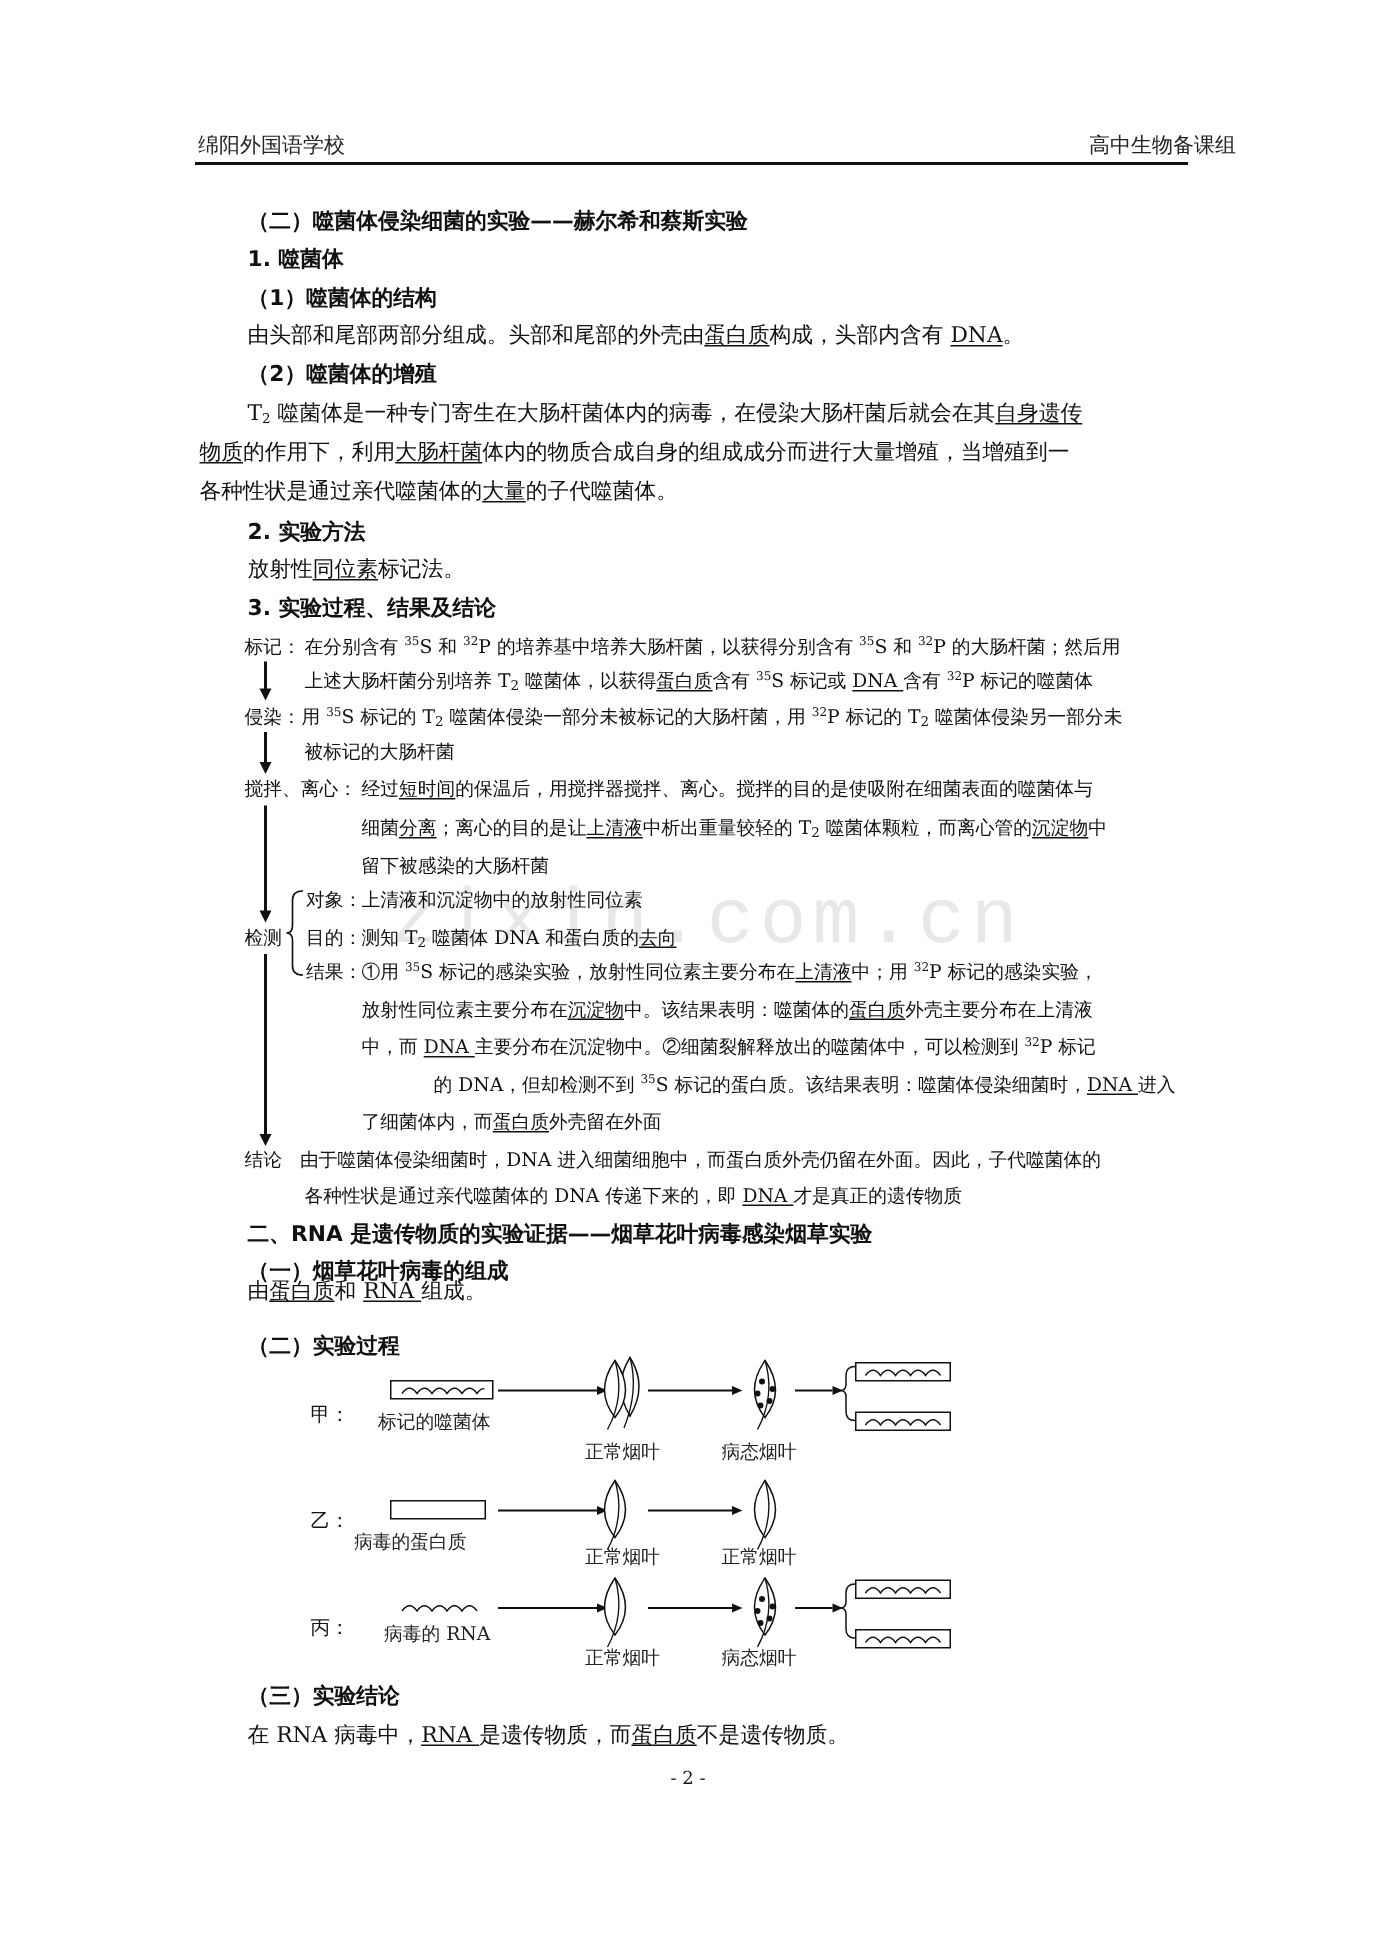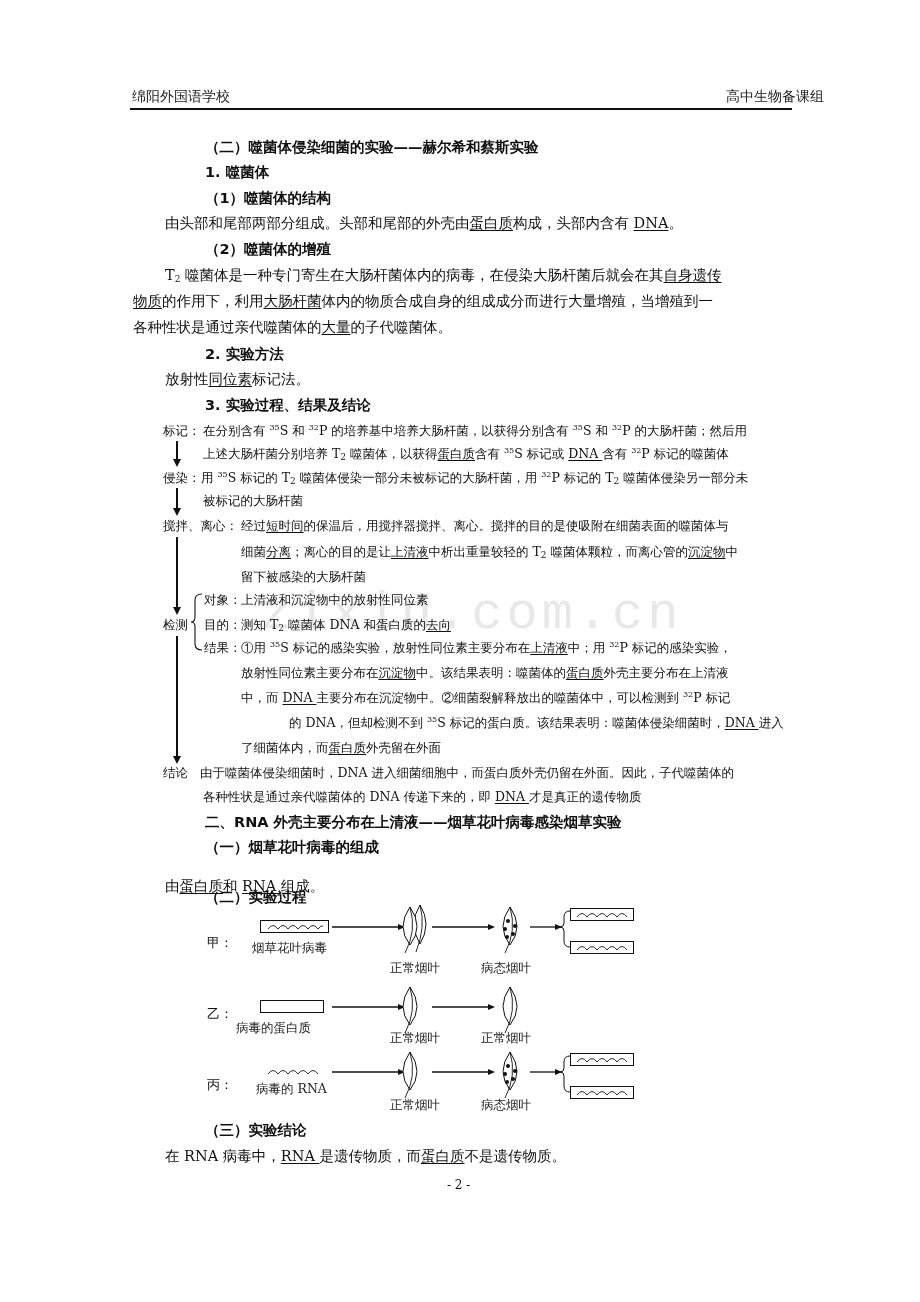--- a/index.html
+++ b/index.html
@@ -1,21 +1,21 @@
 <!DOCTYPE html>
 <html><head>
 <meta charset="utf-8">
 <style>
   * { box-sizing: border-box; margin: 0; padding: 0; }
   html, body { width: 920px; height: 1302px; background: #ffffff; }
   body { position: relative; font-family: "DejaVu Serif", "Liberation Serif", serif; color: #111; overflow: hidden; }
   .abs { position: absolute; white-space: nowrap; }
   .hdr { font-size: 14px; color: #222; }
   .hdr-rule { position: absolute; left: 130px; top: 108px; width: 662px; height: 2px; background: #111; }
-  .h { font-size: 14.5px; font-weight: bold; font-family: "DejaVu Sans", "Liberation Sans", sans-serif; margin-left: 40px; }
+  .h { font-size: 14.5px; font-weight: bold; font-family: "DejaVu Sans", "Liberation Sans", sans-serif; }
   .p { font-size: 14.5px; }
   .s { font-size: 12.5px; }
   u { text-decoration: underline; text-underline-offset: 2px; }
   sup { font-size: 8px; vertical-align: 5px; }
   sub { font-size: 9px; vertical-align: -2px; }
   .vline { position: absolute; width: 1.5px; background: #111; }
   .arrowhead { position: absolute; width: 0; height: 0; border-left: 4px solid transparent; border-right: 4px solid transparent; border-top: 8px solid #111; }
   .watermark { position: absolute; left: 260px; top: 585px; font-family: Liberation Mono, monospace; font-size: 52px; color: rgba(190,190,190,0.35); letter-spacing: 4px; pointer-events: none; }
   .diag-label { font-size: 13px; }
   .cap { font-size: 12.5px; color: #222; }
@@ -109,33 +109,33 @@
 </div>
 <div class="vline" style="left:176px;top:636px;height:122px;"></div>
 <div class="arrowhead" style="left:173px;top:756px;"></div>
 
 <div class="abs s" style="left:163px;top:765px;">结论</div>
 <div class="abs s" style="left:200px;top:765px;">由于噬菌体侵染细菌时，DNA 进入细菌细胞中，而蛋白质外壳仍留在外面。因此，子代噬菌体的</div>
 <div class="abs s" style="left:203px;top:789px;">
   <span>各种性状是通过亲代噬菌体的 DNA 传递下来的，即 </span><u>DNA </u><span>才是真正的遗传物质</span>
 </div>
 
-<div class="abs h" style="left:165px;top:813px;">二、RNA 外壳主要分布在上清液——烟草花叶病毒感染烟草实验</div>
+<div class="abs h" style="left:165px;top:813px;">二、RNA 是遗传物质的实验证据——烟草花叶病毒感染烟草实验</div>
 <div class="abs h" style="left:165px;top:838px;">（一）烟草花叶病毒的组成</div>
-<div class="abs p" style="left:165px;top:877px;">
+<div class="abs p" style="left:165px;top:851px;">
   <span>由</span><u>蛋白质</u><span>和 </span><u>RNA </u><span>组成。</span>
 </div>
 <div class="abs h" style="left:165px;top:888px;text-align:center;">（二）实验过程</div>
 
 <div class="abs diag-label" style="left:207px;top:934px;">甲：</div>
 <svg style="left:260px;top:920px;" width="70" height="14">
   <rect x="0.5" y="0.5" width="68" height="12" fill="none" stroke="#111"></rect>
   <path d="M8 9 Q13 2 18 9 Q23 2 28 9 Q33 2 38 9 Q43 2 48 9 Q53 2 58 9 Q61 5 63 6" fill="none" stroke="#111" stroke-width="0.9"></path>
 </svg>
-<div class="abs cap" style="left:252px;top:940px;">烟草花叶病毒</div>
+<div class="abs cap" style="left:252px;top:940px;">标记的噬菌体</div>
 <svg style="left:332px;top:922px;" width="310" height="30">
   <line x1="0" y1="5" x2="66" y2="5" stroke="#111" stroke-width="1.3"></line>
   <polygon points="66,2 73,5 66,8" fill="#111"></polygon>
   <path d="M88 -17 Q100 2 88 22 Q76 2 88 -17 Z" fill="#fff" stroke="#111"></path>
   <path d="M88 -17 Q94 5 84 30" fill="none" stroke="#111" stroke-width="0.9"></path>
   <line x1="100" y1="5" x2="156" y2="5" stroke="#111" stroke-width="1.3"></line>
   <polygon points="156,2 163,5 156,8" fill="#111"></polygon>
 </svg>
 <svg style="left:398px;top:905px;" width="30" height="50">
   <path d="M12 2 Q26 22 12 40 Q-2 22 12 2 Z" fill="#fff" stroke="#111"></path>

